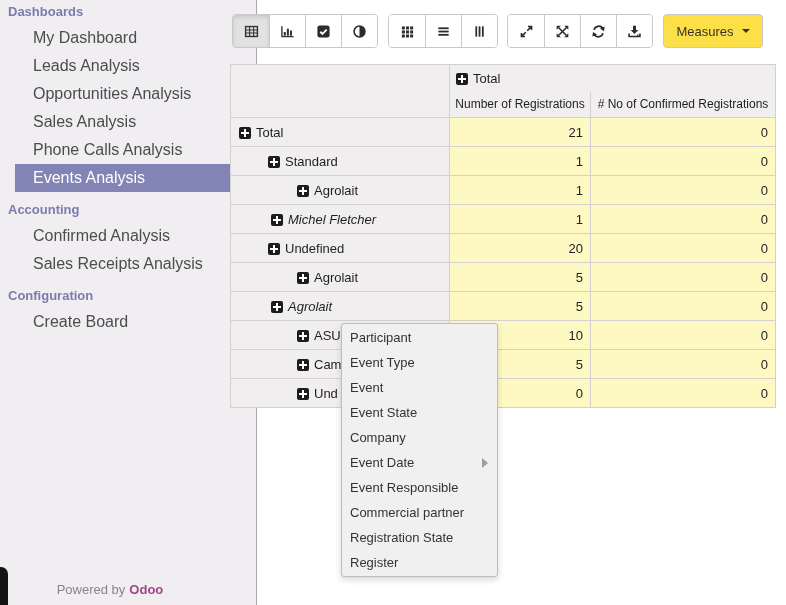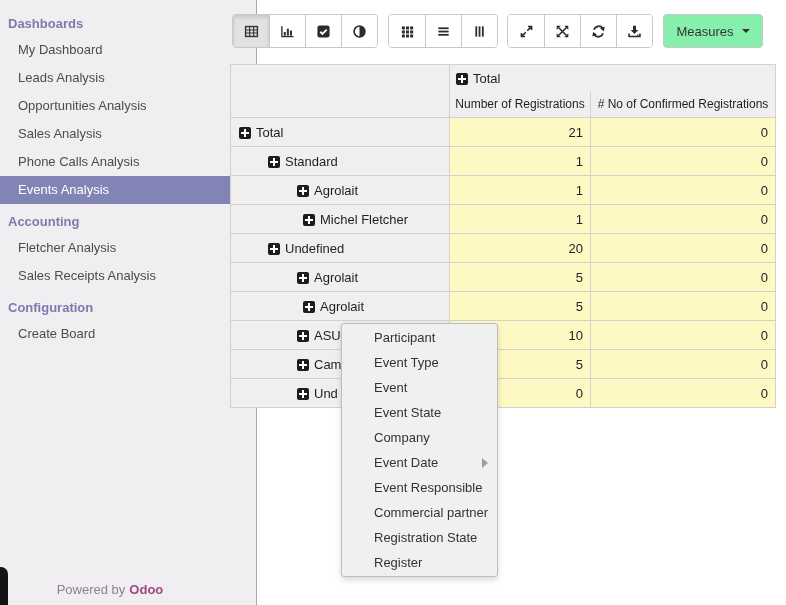--- a/index.html
+++ b/index.html
@@ -1,73 +1,73 @@
 <!DOCTYPE html>
 <html><head>
 <meta charset="utf-8">
 <style>
   * { margin:0; padding:0; box-sizing:border-box; }
   html,body { width:786px; height:605px; background:#fff; overflow:hidden; position:relative;
     font-family:"Liberation Sans","DejaVu Sans",sans-serif; color:#333; }
 
   
   .sidebar { position:absolute; left:0; top:0; width:257px; height:605px;
-    background:#f0eef1; border-right:1px solid #a9a6ad; padding-top:12px; }
+    background:#f0eef1; border-right:1px solid #a9a6ad; }
   .side-section-title { height:24px; line-height:24px; margin-top:6px; padding-left:8px;
     font-size:13px; font-weight:bold; color:#7c7bad; }
   .sidebar .sec0 .side-section-title { margin-top:0; }
-  .side-item { height:28px; line-height:28px; padding-left:18px; font-size:13px;
-    color:#4c4c4c; cursor:pointer; white-space:nowrap; }
+  .side-item { height:28px; line-height:28px; padding-left:18px; font-size:16px;
+    color:#4c4c4c; cursor:pointer; white-space:nowrap;margin-left:15px; }
   .side-item.active { background:#8184b4; color:#ffffff; }
   .side-footer { position:absolute; bottom:2px; left:0; width:220px; height:26px;
     line-height:26px; text-align:center; font-size:13px; color:#8a848a; }
   .side-footer .brand { color:#a24689; font-weight:bold; margin-left:4px; }
   .corner-box { position:absolute; left:0; top:567px; width:8px; height:38px;
     background:#131313; border-radius:0 7px 0 0; }
 
   
   .btn-group { position:absolute; top:14px; height:34px; display:flex;
     border:1px solid #c8c8c8; border-radius:4px; background:#fff; overflow:hidden; }
   .g1 { left:232px; } .g2 { left:388px; } .g3 { left:507px; }
   .tbtn { width:36px; height:32px; display:flex; align-items:center; justify-content:center;
     background:#fff; border:none; border-left:1px solid #c8c8c8; cursor:pointer; padding:0; }
   .btn-group .tbtn:first-child { border-left:none; }
   .tbtn.active { background:#e2e2e2; box-shadow:inset 0 2px 4px rgba(0,0,0,.13); }
   .measures-btn { position:absolute; left:663px; top:14px; width:100px; height:34px;
-    border:1px solid #c8c8c8; border-radius:4px; background:#86efac; font-size:13px; color:#333;
+    border:1px solid #c8c8c8; border-radius:4px; background:#fde047; font-size:13px; color:#333;
     display:flex; align-items:center; justify-content:center; cursor:pointer;
     font-family:"Liberation Sans","DejaVu Sans",sans-serif; }
   .caret { display:inline-block; width:0; height:0; margin-left:8px;
     border-left:4px solid transparent; border-right:4px solid transparent;
     border-top:4px solid #333; }
 
   
   .pivot-wrap { position:absolute; left:230px; top:64px; }
   table.pivot { border-collapse:collapse; table-layout:fixed; width:545px; }
   .pivot th, .pivot td { border:1px solid #d3d0d0; font-size:13px; font-weight:normal; }
   .pivot th { background:#f0eeee; }
   .pivot th.empty-corner { background:#f0eeee; }
   .pivot th.colgroup { text-align:left; padding-left:6px; height:27px; border-bottom:none; color:#1f1f1f; }
   .pivot th.measure { height:26px; font-size:12px; text-align:center; border-top:none;
     color:#1f1f1f; padding:0 2px; white-space:nowrap; overflow:hidden;margin-left:38px; }
   .pivot td.rowhdr { background:#f0eeee; height:29px; white-space:nowrap; overflow:hidden;
     color:#1f1f1f; cursor:pointer; }
   .pivot td.val { background:#fef9c3; text-align:right; padding-right:7px; color:#222; }
   .lvl0 { padding-left:8px; } .lvl1 { padding-left:37px; }
-  .lvl2 { padding-left:66px; } .lvl3 { padding-left:72px; }
+  .lvl2 { padding-left:66px; } .lvl3 { padding-left:40px;font-style:italic; }
   .plus { display:inline-block; width:12px; height:12px; background:#1c1c1c; border-radius:2px;
     position:relative; vertical-align:-2px; margin-right:5px; cursor:pointer; }
   .plus::before { content:""; position:absolute; left:2px; top:5px; width:8px; height:2px; background:#fff; }
   .plus::after  { content:""; position:absolute; left:5px; top:2px; width:2px; height:8px; background:#fff; }
 
   
   .menu { position:absolute; left:341px; top:323px; width:157px; z-index:20;
     background:#f0f0f0; border:1px solid #bdbdbd; border-radius:3px;
     box-shadow:0 3px 6px rgba(0,0,0,.15); padding:1px 0; }
-  .menu-item { position:relative; height:25px; line-height:25px; padding-left:32px;
+  .menu-item { position:relative; height:25px; line-height:25px; padding-left:8px;
     font-size:13px; color:#333; cursor:pointer; white-space:nowrap; }
   .submenu-arrow { position:absolute; right:9px; top:7.5px; width:0; height:0;
     border-top:5px solid transparent; border-bottom:5px solid transparent;
     border-left:6px solid #9d9d9d; }
 
   svg { display:block; }
 </style>
 </head>
 <body>
 
@@ -80,21 +80,21 @@
     <div class="side-item">Leads Analysis</div>
     <div class="side-item">Opportunities Analysis</div>
     <div class="side-item">Sales Analysis</div>
     <div class="side-item">Phone Calls Analysis</div>
   </div>
   <div>
     <div class="side-item active">Events Analysis</div>
   </div>
   <div>
     <div class="side-section-title">Accounting</div>
-    <div class="side-item">Fletcher Analysis</div>
+    <div class="side-item">Confirmed Analysis</div>
     <div class="side-item">Sales Receipts Analysis</div>
   </div>
   <div>
     <div class="side-section-title">Configuration</div>
     <div class="side-item">Create Board</div>
   </div>
   <div class="side-footer">
     <span>Powered by</span><span class="brand">Odoo</span>
   </div>
 </div>

